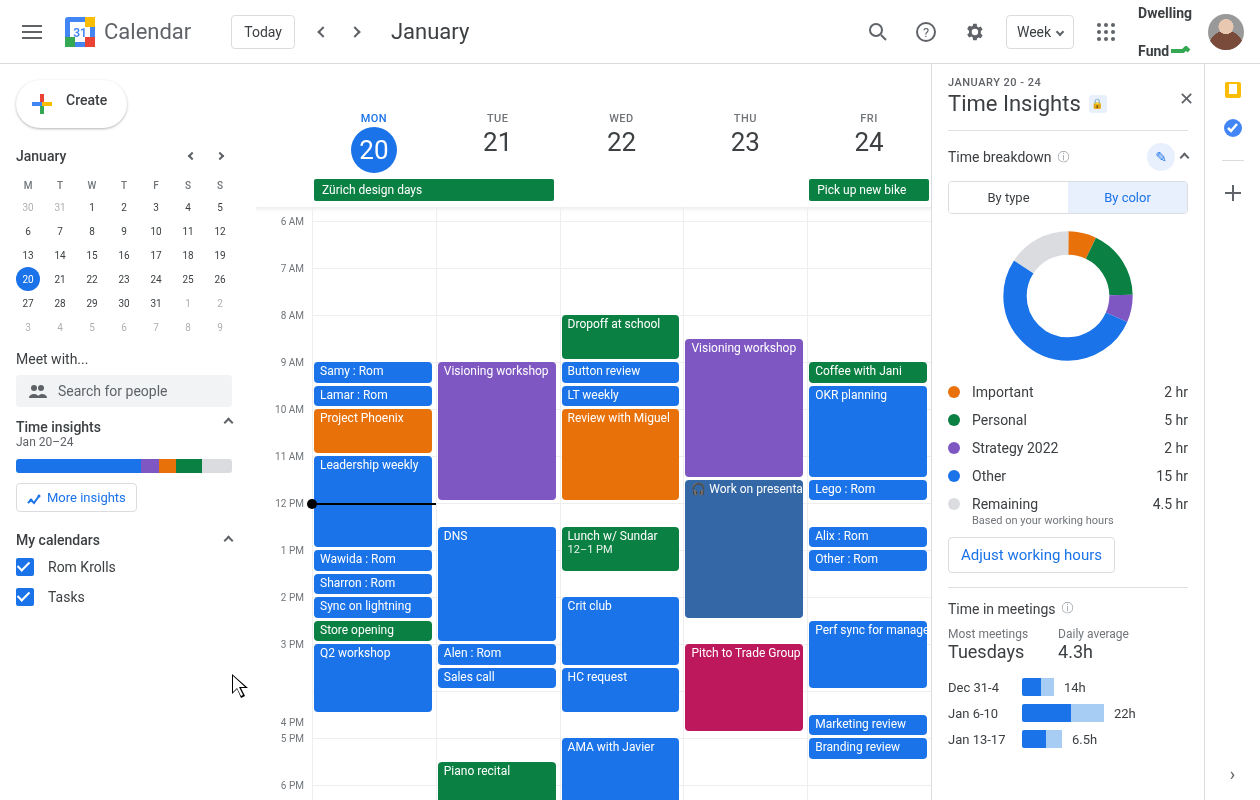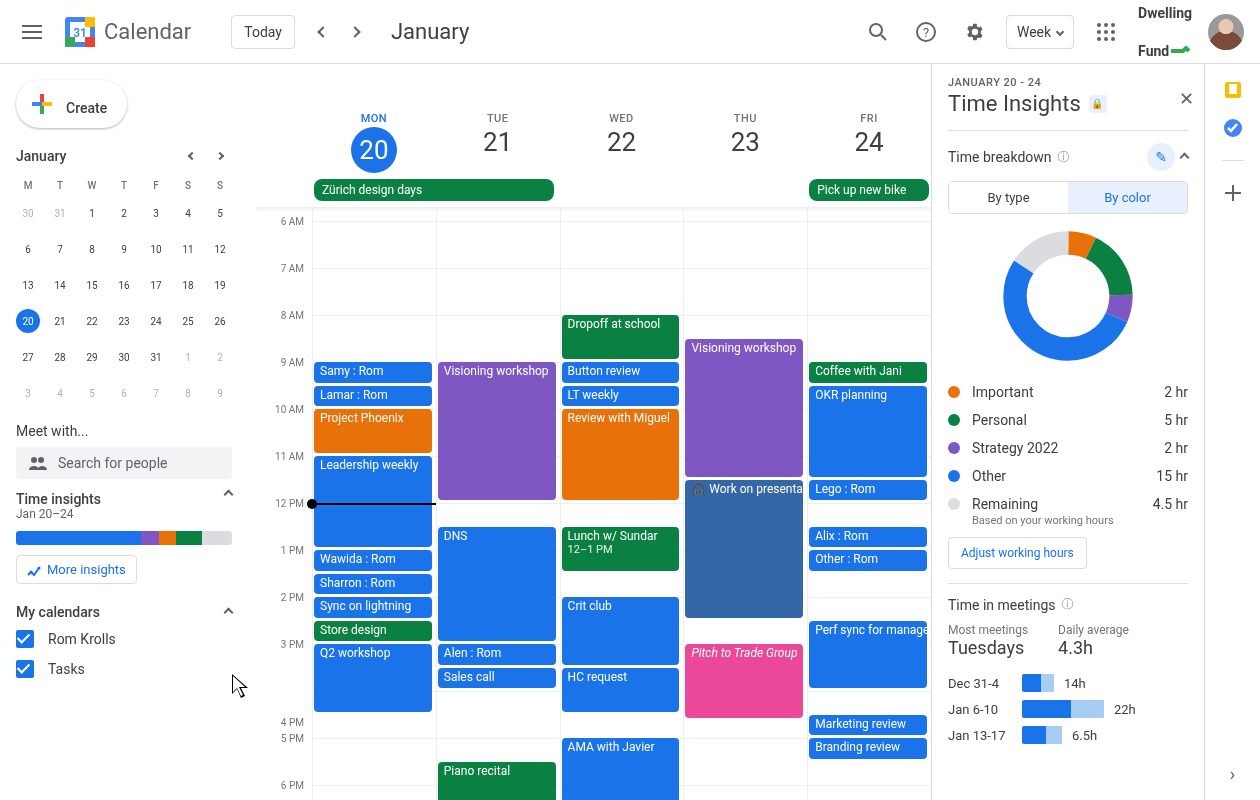--- a/index.html
+++ b/index.html
@@ -15,33 +15,33 @@
 .view-select { border: 1px solid #dadce0; border-radius: 4px; padding: 8px 10px; font-size: 14px; background: #fff; cursor: pointer; display: flex; align-items: center; gap: 6px; margin: 0 8px; }
 .apps-icon { display: grid; grid-template-columns: repeat(3,4px); grid-template-rows: repeat(3,4px); gap: 3px; }
 .apps-icon span { background: #5f6368; border-radius: 50%; }
 .brand-chip { font-weight: 700; font-size: 14px; text-align: right; line-height: 1; margin: 0 8px; }
 .brand-chip .fund { display: flex; align-items: center; gap: 2px; margin-top: 24px; }
 .avatar { width: 36px; height: 36px; border-radius: 50%; background: #999; margin: 0 8px; overflow: hidden; position: relative; }
 .avatar::after { content:''; position:absolute; inset:0; background: radial-gradient(circle at 50% 35%, #e8c8b0 0 25%, transparent 26%), radial-gradient(circle at 50% 95%, #7a4a3a 0 45%, transparent 46%); }
 
 .main { display: flex; height: 736px; }
 .sidebar { width: 256px; padding: 8px 16px 8px 8px; overflow: hidden; }
-.create-btn { display: flex; align-items: flex-end; gap: 12px; border: none; box-shadow: 0 1px 3px rgba(0,0,0,.2), 0 1px 2px rgba(0,0,0,.1); border-radius: 28px; padding: 12px 20px 12px 14px; background: #fff; cursor: pointer; margin: 8px 0 16px 8px; }
+.create-btn { display: flex; align-items: flex-start; gap: 12px; border: none; box-shadow: 0 1px 3px rgba(0,0,0,.2), 0 1px 2px rgba(0,0,0,.1); border-radius: 28px; padding: 12px 20px 12px 14px; background: #fff; cursor: pointer; margin: 8px 0 16px 8px; }
 .plus-icon { width: 24px; height: 24px; position: relative; }
 .plus-icon::before, .plus-icon::after { content:''; position:absolute; background:#34a853; }
 .plus-icon::before { left:10px; top:2px; width:4px; height:20px; background: linear-gradient(#ea4335 0 50%, #34a853 50%); }
 .plus-icon::after { top:10px; left:2px; width:20px; height:4px; background: linear-gradient(90deg,#4285f4 0 50%, #fbbc04 50%); }
 .create-label { font-size: 14px; color: #3c4043; font-weight: 500; }
 .mini-header { display: flex; align-items: center; justify-content: space-between; padding: 0 8px; margin-top: 4px; }
 .mini-title { font-size: 14px; font-weight: 500; color: #3c4043; }
 .mini-nav { display: flex; gap: 4px; }
 .mini-chev { width: 24px; height: 24px; display:flex; align-items:center; justify-content:center; cursor:pointer; color:#5f6368; }
 .mini-grid { display: grid; grid-template-columns: repeat(7, 1fr); text-align: center; font-size: 10px; padding: 8px 4px 0 4px; color: #70757a; }
 .mini-grid .dow { font-weight: 500; padding: 4px 0; }
-.mini-grid .day { font-size: 10px; padding: 6px 0; color: #3c4043; cursor: pointer; border-radius: 50%; width: 24px; height: 24px; margin: 6px auto; display: flex; align-items: center; justify-content: center; }
+.mini-grid .day { font-size: 10px; padding: 6px 0; color: #3c4043; cursor: pointer; border-radius: 50%; width: 24px; height: 24px; margin: 0 auto; display: flex; align-items: center; justify-content: center; }
 .mini-grid .day.muted { color: #b0b0b0; }
 .mini-grid .day.sel { background: #1a73e8; color: #fff; }
 .section-label { font-size: 14px; color: #3c4043; padding: 12px 8px 8px; font-weight: 400; }
 .search-people { background: #f1f3f4; border-radius: 4px; padding: 8px 12px; display: flex; align-items: center; gap: 10px; color: #5f6368; font-size: 14px; margin: 0 8px; }
 .ti-block { padding: 12px 8px 4px; }
 .ti-head { display: flex; justify-content: space-between; align-items: flex-start; }
 .ti-title { font-size: 14px; font-weight: 500; }
 .ti-sub { font-size: 12px; color: #5f6368; }
 .ti-bar { height: 14px; border-radius: 3px; overflow: hidden; display: flex; margin: 10px 0; }
 .ti-bar span { display: block; height: 100%; }
@@ -53,21 +53,21 @@
 
 .calendar-area { flex:1; position: relative; overflow: hidden; border-right: 1px solid #dadce0; }
 .day-headers { display: flex; margin-left: 56px; }
 .day-col-head { flex: 1; text-align: center; padding: 8px 0 4px; }
 .dow-label { font-size: 11px; color: #70757a; font-weight: 500; letter-spacing: .5px; margin-top: 40px; }
 .daynum { font-size: 26px; color: #3c4043; margin-top: 2px; }
 .day-col-head.today .dow-label { color: #1a73e8; }
 .day-col-head.today .daynum span { background: #1a73e8; color: #fff; border-radius: 50%; width: 46px; height: 46px; display: inline-flex; align-items: center; justify-content: center; }
 .allday-row { display:flex; margin-left: 56px; padding: 2px 0 6px; }
 .allday-cell { flex:1; padding: 0 2px; }
-.allday-chip { background: #0b8043; color: #fff; font-size: 12px; padding: 4px 8px; border-radius: 8px; white-space: nowrap; overflow: hidden; text-overflow: ellipsis; }
+.allday-chip { background: #0b8043; color: #fff; font-size: 12px; padding: 4px 8px; border-radius: 2px; white-space: nowrap; overflow: hidden; text-overflow: ellipsis; }
 .grid { position: relative; height: 620px; overflow: hidden; box-shadow: inset 0 6px 6px -6px rgba(0,0,0,.15); }
 .time-col { position: absolute; left: 0; top: 0; width: 56px; }
 .time-label { position: absolute; right: 8px; font-size: 10px; color: #70757a; transform: translateY(-50%); }
 .gridlines { position:absolute; left:56px; right:0; top:0; bottom:0; }
 .gridlines .hline { position:absolute; left:0; right:0; border-top:1px solid #eee; }
 .gridlines .vline { position:absolute; top:0; bottom:0; border-left:1px solid #eee; }
 .events { position:absolute; left:56px; right:0; top:0; bottom:0; }
 .event { position:absolute; border-radius: 4px; color:#fff; font-size: 12px; padding: 2px 6px; overflow:hidden; white-space: nowrap; cursor: pointer; }
 .event .sub { font-size: 11px; opacity:.9; }
 .now-line { position:absolute; left:0; right:0; border-top:2px solid #000; }
@@ -85,21 +85,21 @@
 .seg { display:flex; border:1px solid #dadce0; border-radius:4px; overflow:hidden; margin-top:10px; }
 .seg button { flex:1; padding:8px 0; font-size:13px; border:none; background:#fff; cursor:pointer; color:#3c4043; }
 .seg button.active { background:#e8f0fe; color:#1a73e8; }
 .donut { width:140px; height:140px; margin: 12px auto; }
 .legend { margin-top: 4px; }
 .legend-row { display:flex; align-items:center; padding: 6px 0; font-size:14px; }
 .dot { width:12px; height:12px; border-radius:50%; margin-right:12px; }
 .legend-row .name { flex:1; }
 .legend-row .val { color:#3c4043; }
 .legend-sub { font-size: 11px; color:#70757a; margin-left:24px; margin-top:-4px; }
-.adjust-btn { border:1px solid #dadce0; border-radius:4px; padding:8px 12px; font-size:12px; color:#1a73e8; background:#fff; margin-top:10px; cursor:pointer; }
+.adjust-btn { border:1px solid #dadce0; border-radius:4px; padding:8px 12px; font-size:15px; color:#1a73e8; background:#fff; margin-top:10px; cursor:pointer; }
 .tim-label { font-size:12px; color:#70757a; }
 .tim-val { font-size:18px; color:#3c4043; }
 .meet-bar-row { display:flex; align-items:center; gap:10px; font-size:13px; color:#3c4043; padding:4px 0; }
 .meet-bar { height:18px; background:#1a73e8; border-radius:2px; position:relative; }
 .meet-bar::after { content:''; position:absolute; right:0; top:0; bottom:0; width:40%; background:#a8cdf4; }
 
 .rail { width: 56px; border-left: 1px solid #dadce0; display:flex; flex-direction:column; align-items:center; padding-top:16px; gap:18px; position: relative; }
 .rail-icon { width:20px; height:20px; }
 .rail-expand { position:absolute; bottom:16px; color:#5f6368; font-size:18px; cursor:pointer; }
 
@@ -374,38 +374,38 @@
           <div class="vline" style="left: 80%;"></div>
         </div>
       <div class="events" id="events">
           <div class="event" style="background: rgb(26, 115, 232); left: calc(0% + 2px); width: calc(20% - 6px); top: 155px; height: 20.5px;">Samy : Rom</div>
           <div class="event" style="background: rgb(26, 115, 232); left: calc(0% + 2px); width: calc(20% - 6px); top: 178.5px; height: 20.5px;">Lamar : Rom</div>
           <div class="event" style="background: rgb(232, 113, 10); left: calc(0% + 2px); width: calc(20% - 6px); top: 202px; height: 44px;">Project Phoenix</div>
           <div class="event" style="background: rgb(26, 115, 232); left: calc(0% + 2px); width: calc(20% - 6px); top: 249px; height: 91px;">Leadership weekly</div>
           <div class="event" style="background: rgb(26, 115, 232); left: calc(0% + 2px); width: calc(20% - 6px); top: 343px; height: 20.5px;">Wawida : Rom</div>
           <div class="event" style="background: rgb(26, 115, 232); left: calc(0% + 2px); width: calc(20% - 6px); top: 366.5px; height: 20.5px;">Sharron : Rom</div>
           <div class="event" style="background: rgb(26, 115, 232); left: calc(0% + 2px); width: calc(20% - 6px); top: 390px; height: 20.5px;">Sync on lightning</div>
-          <div class="event" style="background: rgb(11, 128, 67); left: calc(0% + 2px); width: calc(20% - 6px); top: 413.5px; height: 20.5px;">Store design</div>
+          <div class="event" style="background: rgb(11, 128, 67); left: calc(0% + 2px); width: calc(20% - 6px); top: 413.5px; height: 20.5px;">Store opening</div>
           <div class="event" style="background: rgb(26, 115, 232); left: calc(0% + 2px); width: calc(20% - 6px); top: 437px; height: 67.5px;">Q2 workshop</div>
           <div class="event" style="background: rgb(126, 87, 194); left: calc(20% + 2px); width: calc(20% - 6px); top: 155px; height: 138px;">Visioning workshop</div>
           <div class="event" style="background: rgb(26, 115, 232); left: calc(20% + 2px); width: calc(20% - 6px); top: 319.5px; height: 114.5px;">DNS</div>
           <div class="event" style="background: rgb(26, 115, 232); left: calc(20% + 2px); width: calc(20% - 6px); top: 437px; height: 20.5px;">Alen : Rom</div>
           <div class="event" style="background: rgb(26, 115, 232); left: calc(20% + 2px); width: calc(20% - 6px); top: 460.5px; height: 20.5px;">Sales call</div>
           <div class="event" style="background: rgb(11, 128, 67); left: calc(20% + 2px); width: calc(20% - 6px); top: 554.5px; height: 44px;">Piano recital</div>
           <div class="event" style="background: rgb(11, 128, 67); left: calc(40% + 2px); width: calc(20% - 6px); top: 108px; height: 44px;">Dropoff at school</div>
           <div class="event" style="background: rgb(26, 115, 232); left: calc(40% + 2px); width: calc(20% - 6px); top: 155px; height: 20.5px;">Button review</div>
           <div class="event" style="background: rgb(26, 115, 232); left: calc(40% + 2px); width: calc(20% - 6px); top: 178.5px; height: 20.5px;">LT weekly</div>
           <div class="event" style="background: rgb(232, 113, 10); left: calc(40% + 2px); width: calc(20% - 6px); top: 202px; height: 91px;">Review with Miguel</div>
           <div class="event" style="background: rgb(11, 128, 67); left: calc(40% + 2px); width: calc(20% - 6px); top: 319.5px; height: 44px;">Lunch w/ Sundar<div class="sub">12–1 PM</div></div>
           <div class="event" style="background: rgb(26, 115, 232); left: calc(40% + 2px); width: calc(20% - 6px); top: 390px; height: 67.5px;">Crit club</div>
           <div class="event" style="background: rgb(26, 115, 232); left: calc(40% + 2px); width: calc(20% - 6px); top: 460.5px; height: 44px;">HC request</div>
           <div class="event" style="background: rgb(26, 115, 232); left: calc(40% + 2px); width: calc(20% - 6px); top: 531px; height: 67.5px;">AMA with Javier</div>
           <div class="event" style="background: rgb(126, 87, 194); left: calc(60% + 2px); width: calc(20% - 6px); top: 131.5px; height: 138px;">Visioning workshop</div>
           <div class="event" style="background: rgb(51, 103, 166); left: calc(60% + 2px); width: calc(20% - 6px); top: 272.5px; height: 138px;">🎧 Work on presentation</div>
-          <div class="event" style="background: #ec4899; left: calc(60% + 2px); width: calc(20% - 6px); top: 437px; height: 74px; font-style: italic;">Pitch to Trade Group</div>
+          <div class="event" style="background: #be185d; left: calc(60% + 2px); width: calc(20% - 6px); top: 437px; height: 87px;">Pitch to Trade Group</div>
           <div class="event" style="background: rgb(11, 128, 67); left: calc(80% + 2px); width: calc(20% - 6px); top: 155px; height: 20.5px;">Coffee with Jani</div>
           <div class="event" style="background: rgb(26, 115, 232); left: calc(80% + 2px); width: calc(20% - 6px); top: 178.5px; height: 91px;">OKR planning</div>
           <div class="event" style="background: rgb(26, 115, 232); left: calc(80% + 2px); width: calc(20% - 6px); top: 272.5px; height: 20.5px;">Lego : Rom</div>
           <div class="event" style="background: rgb(26, 115, 232); left: calc(80% + 2px); width: calc(20% - 6px); top: 319.5px; height: 20.5px;">Alix : Rom</div>
           <div class="event" style="background: rgb(26, 115, 232); left: calc(80% + 2px); width: calc(20% - 6px); top: 343px; height: 20.5px;">Other : Rom</div>
           <div class="event" style="background: rgb(26, 115, 232); left: calc(80% + 2px); width: calc(20% - 6px); top: 413.5px; height: 67.5px;">Perf sync for managers</div>
           <div class="event" style="background: rgb(26, 115, 232); left: calc(80% + 2px); width: calc(20% - 6px); top: 507.5px; height: 20.5px;">Marketing review</div>
           <div class="event" style="background: rgb(26, 115, 232); left: calc(80% + 2px); width: calc(20% - 6px); top: 531px; height: 20.5px;">Branding review</div>
           <div class="now-line" style="top: 296px; left: 0%; width: 20%;"></div>
         </div>

